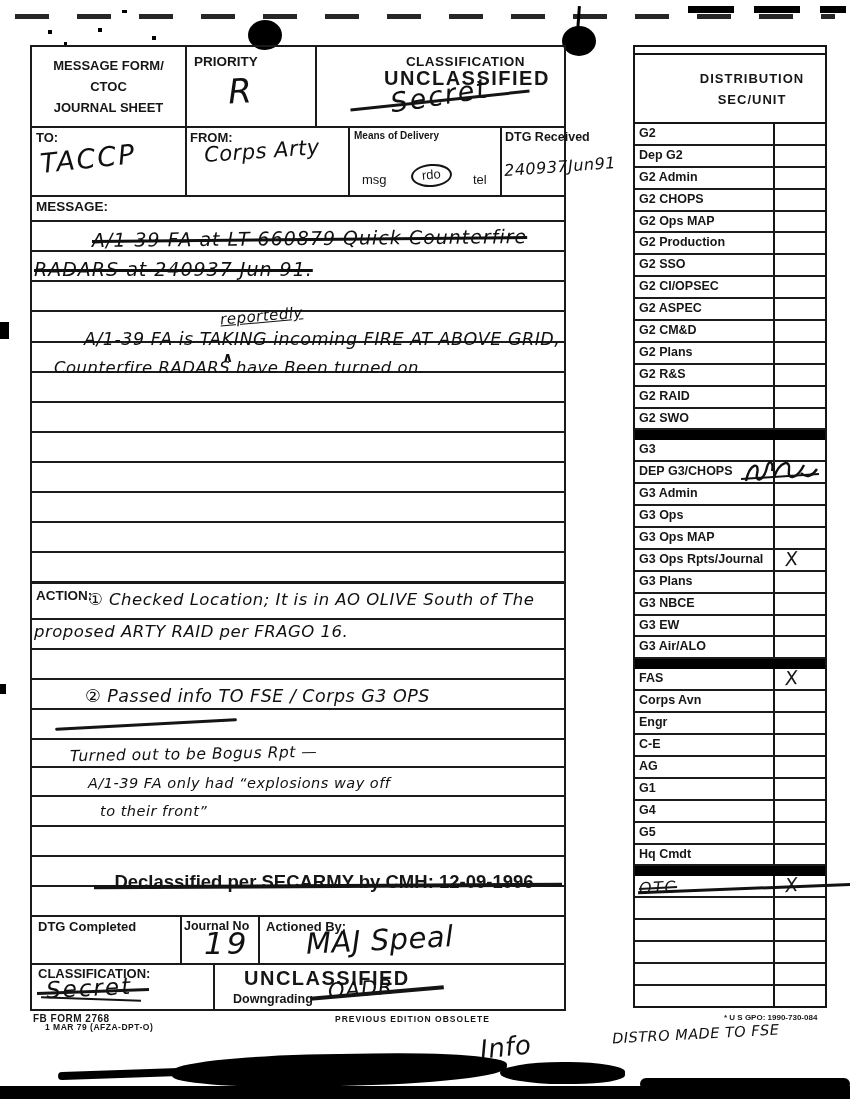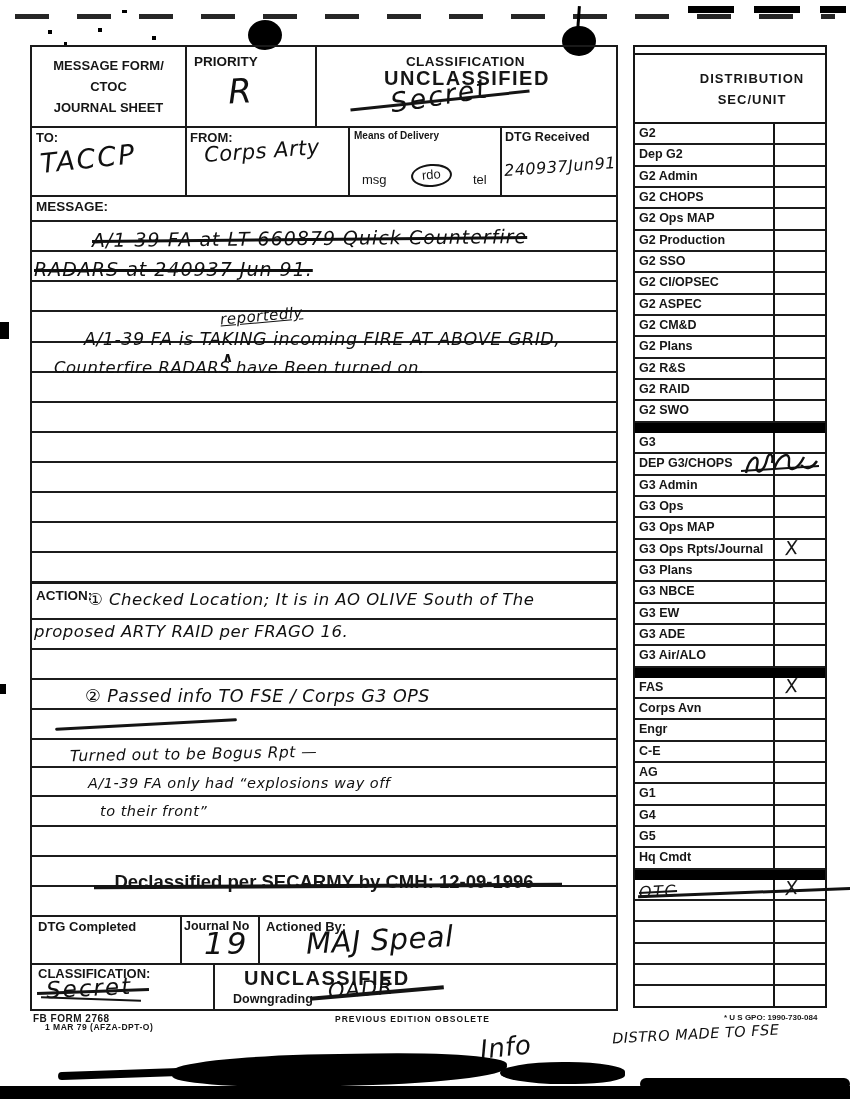--- a/index.html
+++ b/index.html
@@ -11,21 +11,21 @@
   .b  { font-weight:bold; }
   .hw { position:absolute; white-space:nowrap; font-family:"DejaVu Sans", sans-serif;
         font-style:italic; color:#101010; letter-spacing:.5px; }
   .xout { text-decoration:line-through; text-decoration-thickness:2.5px; }
   .hl { position:absolute; background:#1a1a1a; height:2px; left:0; right:0; }
   .vl { position:absolute; background:#1a1a1a; width:2px; }
   .strike { position:absolute; background:#141414; }
   .circle { display:inline-block; border:2px solid #141414; border-radius:50%;
             padding:1px 9px 3px 9px; transform:rotate(-4deg); }
 
-  .form { position:absolute; left:30px; top:45px; width:588px; height:966px;
+  .form { position:absolute; left:30px; top:45px; width:536px; height:966px;
           border:2px solid #1a1a1a; }
 
   
   .dtable { position:absolute; left:633px; top:45px; width:194px; height:963px;
             border:2px solid #151515; display:flex; flex-direction:column; background:#fff; }
   .dtopstrip { flex:0 0 8px; border-bottom:2px solid #151515; }
   .dheader { flex:0 0 69px; border-bottom:2px solid #151515; text-align:center;
              font-weight:bold; font-size:13px; letter-spacing:1px; padding-top:13px; line-height:1.65;padding-left:44px; }
   .drows { flex:1; display:flex; flex-direction:column; }
   .drow { flex:1 1 0; display:flex; border-bottom:2px solid #1c1c1c; position:relative; overflow:visible; min-height:0; }
@@ -440,30 +440,20 @@
           <div class="dlabel">
             <span class="dlabel-text">G3  EW</span>
             
           </div>
           <div class="dcheck">
             <span class="dmark"></span>
           </div>
 
         </div>
 
-        <div class="drow">
-          <div class="dlabel">
-            <span class="dlabel-text">G3  ADE</span>
-            
-          </div>
-          <div class="dcheck">
-            <span class="dmark"></span>
-          </div>
-
-        </div>
 
         <div class="drow">
           <div class="dlabel">
             <span class="dlabel-text">G3  Air/ALO</span>
             
           </div>
           <div class="dcheck">
             <span class="dmark"></span>
           </div>
 

